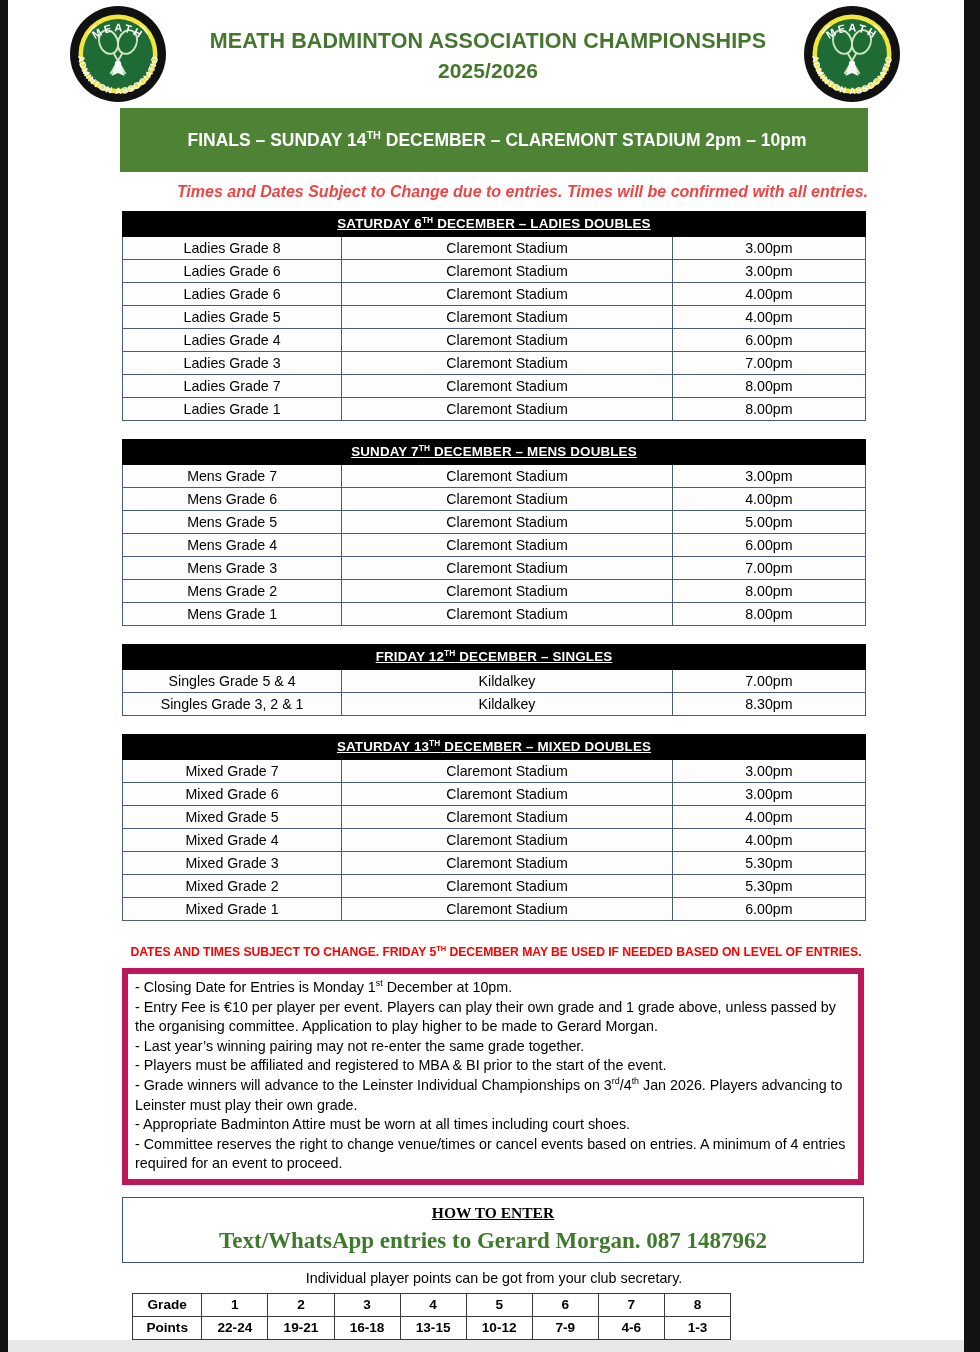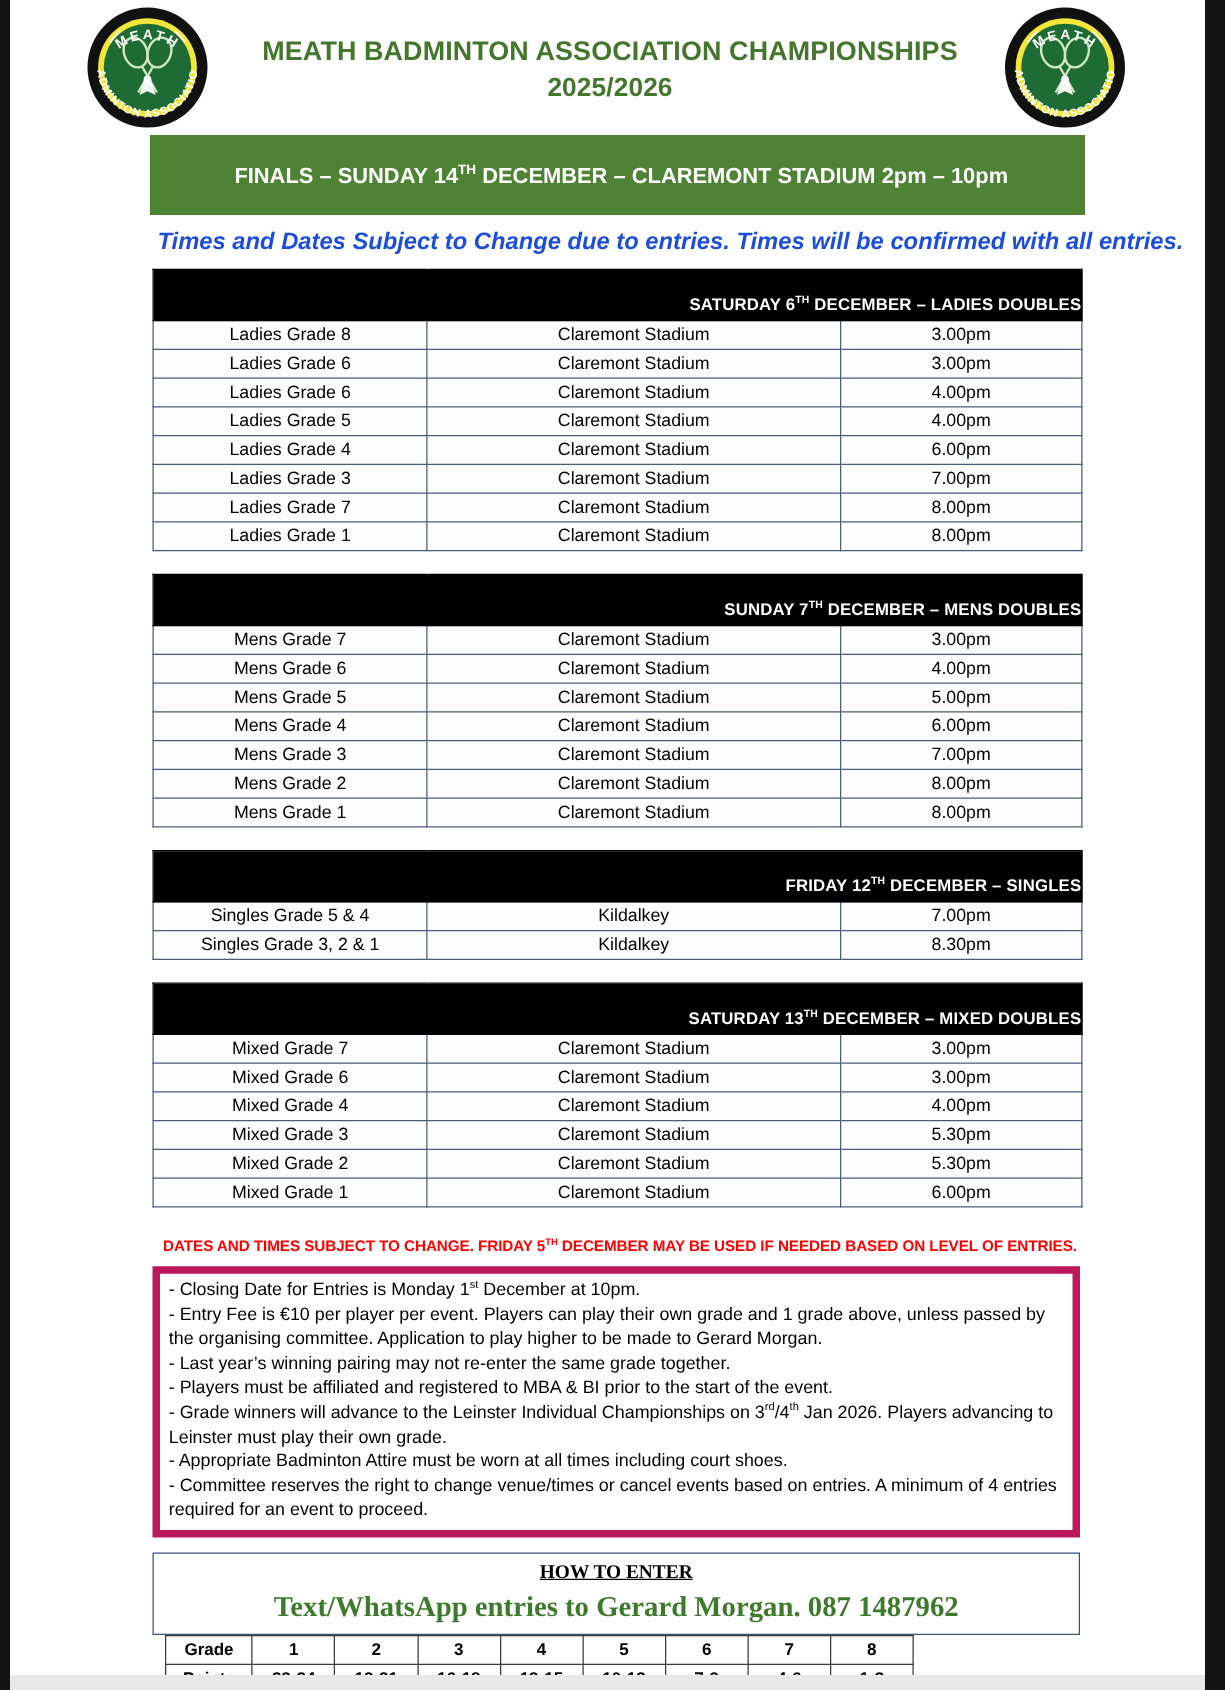--- a/index.html
+++ b/index.html
@@ -101,42 +101,43 @@
   .banner sup, .sup {
     font-size: 0.62em;
     vertical-align: super;
     line-height: 0;
   }
 
   .subnote {
     text-align: right;
     font-style: italic;
     font-weight: bold;
-    font-size: 19px;
-    color: #1d4ed8;
+    font-size: 16px;
+    color: #ef4444;
     padding: 11px 0 10px 6px;
     white-space: nowrap;
   }
 
   
   .sched {
     border-collapse: collapse;
     width: 744px;
     margin: 0 0 18px 2px;
     table-layout: fixed;
   }
   .sched .hdr td {
     background: #000000;
     color: #ffffff;
     font-weight: bold;
     font-size: 13.4px;
-    text-align: right;
-    padding: 20px 0 5px 0;
+    text-align: center;
+    padding: 4px 0 5px 0;
     border: 1px solid #000000;
     letter-spacing: 0.15px;
+    text-decoration: underline;
   }
   .sched td.c {
     border: 1px solid #4A5B7C;
     text-align: center;
     font-size: 14.2px;
     color: #000;
     padding: 3px 0 3px 0;
     background: #fdfdfd;
     height: 16px;
   }
@@ -439,20 +440,25 @@
                 <td class="c">Mixed Grade 7</td>
                 <td class="c">Claremont Stadium</td>
                 <td class="c">3.00pm</td>
               </tr>
               <tr>
                 <td class="c">Mixed Grade 6</td>
                 <td class="c">Claremont Stadium</td>
                 <td class="c">3.00pm</td>
               </tr>
               <tr>
+                <td class="c">Mixed Grade 5</td>
+                <td class="c">Claremont Stadium</td>
+                <td class="c">4.00pm</td>
+              </tr>
+              <tr>
                 <td class="c">Mixed Grade 4</td>
                 <td class="c">Claremont Stadium</td>
                 <td class="c">4.00pm</td>
               </tr>
               <tr>
                 <td class="c">Mixed Grade 3</td>
                 <td class="c">Claremont Stadium</td>
                 <td class="c">5.30pm</td>
               </tr>
               <tr>
@@ -481,20 +487,21 @@
           <p>- Grade winners will advance to the Leinster Individual Championships on 3<sup class="sup">rd</sup>/4<sup class="sup">th</sup> Jan 2026. Players advancing to Leinster must play their own grade.</p>
           <p>- Appropriate Badminton Attire must be worn at all times including court shoes.</p>
           <p>- Committee reserves the right to change venue/times or cancel events based on entries. A minimum of 4 entries required for an event to proceed.</p>
         </div>
 
       <div class="enter-box">
         <div class="enter-title">HOW TO ENTER</div>
         <div class="enter-main">Text/WhatsApp entries to Gerard Morgan. 087 1487962</div>
       </div>
 
+      <div class="enter-sub">Individual player points can be got from your club secretary.</div>
 
       <table class="points">
         <colgroup>
           <col class="lbl">
           <col>
             <col>
             <col>
             <col>
             <col>
             <col>

